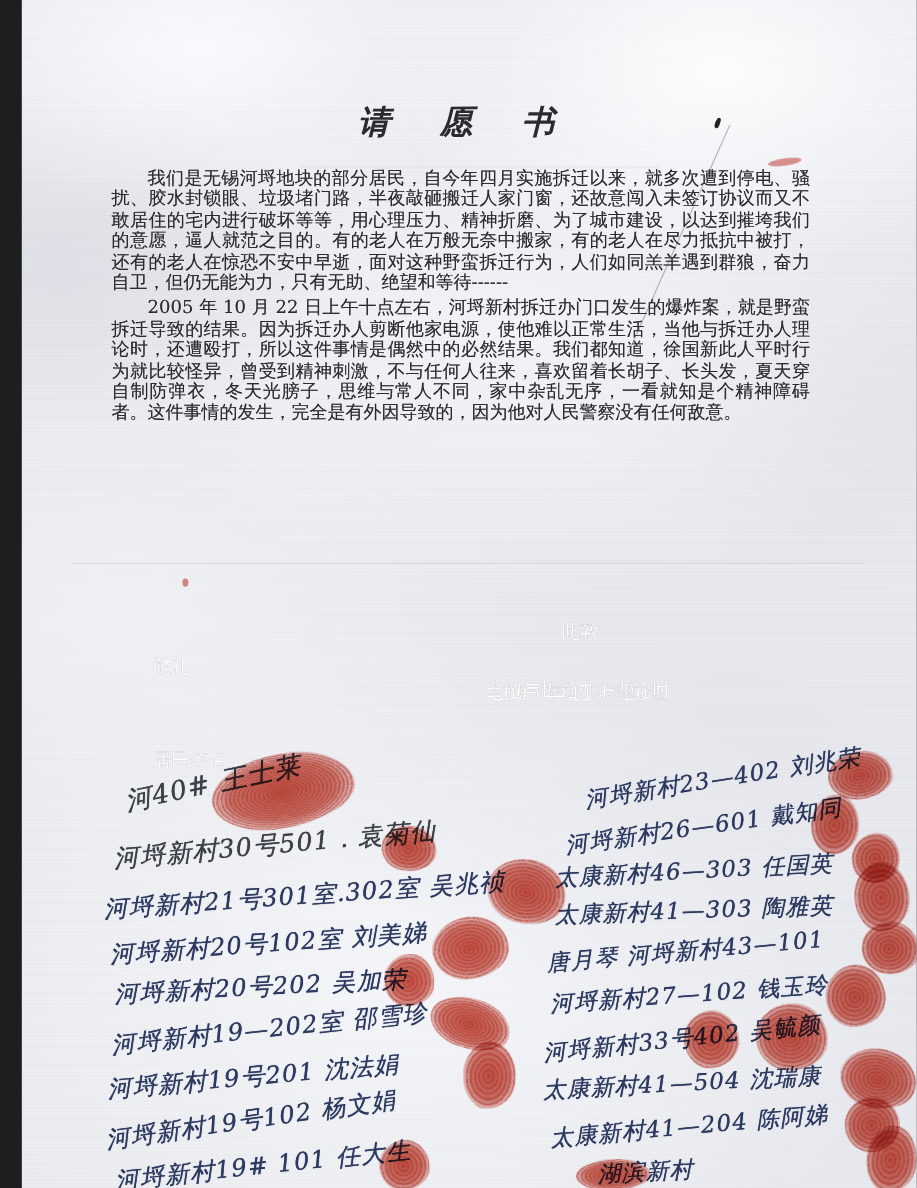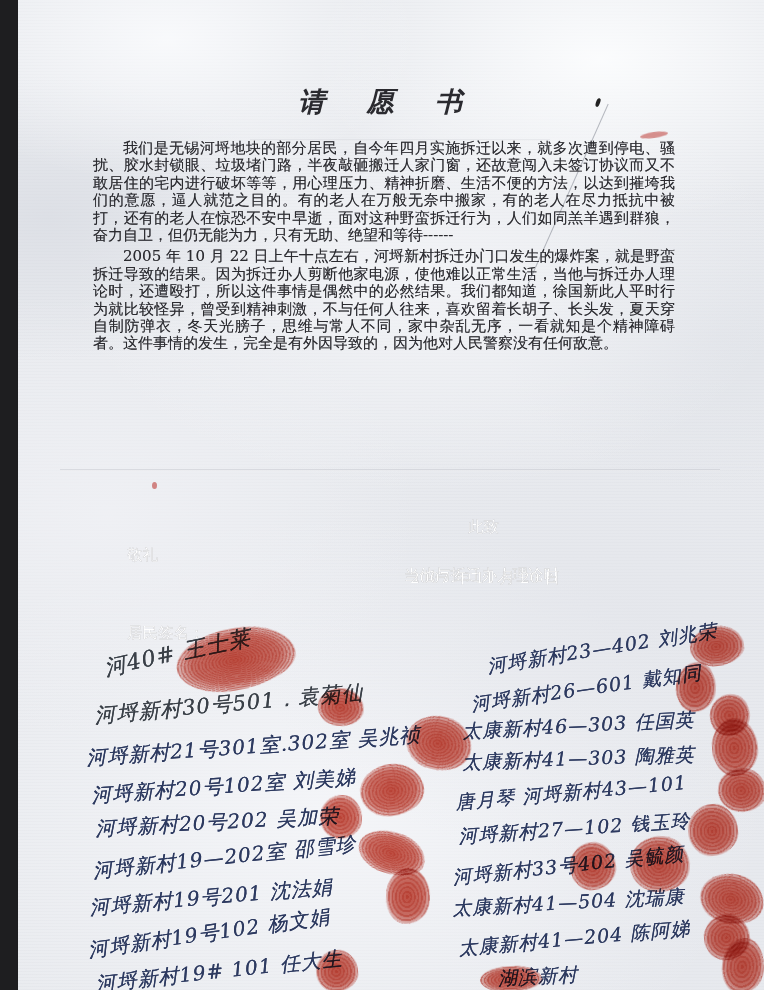--- a/index.html
+++ b/index.html
@@ -70,21 +70,21 @@
 
 <div class="crease h" style="left:60px;top:469px;width:660px;"></div>
 <div class="crease h" style="left:250px;top:139px;width:300px;opacity:.5;"></div>
 <div class="crease d" style="left:565px;top:95px;height:210px;transform:rotate(24deg);"></div>
 <div class="mark" style="left:596px;top:98px;width:4px;height:9px;background:#222;border-radius:60% 40% 50% 50%;transform:rotate(18deg);"></div>
 <div class="mark" style="left:640px;top:132px;width:28px;height:6px;background:rgba(190,60,55,.55);border-radius:50%;transform:rotate(-8deg);filter:blur(.6px);"></div>
 <div class="mark" style="left:152px;top:482px;width:5px;height:7px;background:rgba(190,60,55,.6);border-radius:50%;filter:blur(.4px);"></div>
 
 <div class="content">
   <h1 class="doc-title">请 愿 书</h1>
-  <p class="para">我们是无锡河埒地块的部分居民，自今年四月实施拆迁以来，就多次遭到停电、骚扰、胶水封锁眼、垃圾堵门路，半夜敲砸搬迁人家门窗，还故意闯入未签订协议而又不敢居住的宅内进行破坏等等，用心理压力、精神折磨、生活不便的方法，以达到摧垮我们的意愿，逼人就范之目的。有的老人在万般无奈中搬家，有的老人在尽力抵抗中被打，还有的老人在惊恐不安中早逝，面对这种野蛮拆迁行为，人们如同羔羊遇到群狼，奋力自卫，但仍无能为力，只有无助、绝望和等待------</p>
+  <p class="para">我们是无锡河埒地块的部分居民，自今年四月实施拆迁以来，就多次遭到停电、骚扰、胶水封锁眼、垃圾堵门路，半夜敲砸搬迁人家门窗，还故意闯入未签订协议而又不敢居住的宅内进行破坏等等，用心理压力、精神折磨、为了城市建设，以达到摧垮我们的意愿，逼人就范之目的。有的老人在万般无奈中搬家，有的老人在尽力抵抗中被打，还有的老人在惊恐不安中早逝，面对这种野蛮拆迁行为，人们如同羔羊遇到群狼，奋力自卫，但仍无能为力，只有无助、绝望和等待------</p>
   <p class="para">2005 年 10 月 22 日上午十点左右，河埒新村拆迁办门口发生的爆炸案，就是野蛮拆迁导致的结果。因为拆迁办人剪断他家电源，使他难以正常生活，当他与拆迁办人理论时，还遭殴打，所以这件事情是偶然中的必然结果。我们都知道，徐国新此人平时行为就比较怪异，曾受到精神刺激，不与任何人往来，喜欢留着长胡子、长头发，夏天穿自制防弹衣，冬天光膀子，思维与常人不同，家中杂乱无序，一看就知是个精神障碍者。这件事情的发生，完全是有外因导致的，因为他对人民警察没有任何敌意。</p>
 </div>
 
 <div class="floating" style="left:468px;top:505px;">此致</div>
 <div class="floating" style="left:127px;top:533px;">敬礼</div>
 <div class="floating" style="left:404px;top:553px;">当他与拆迁办人理论时</div>
 <div class="floating" style="left:410px;top:556px;">2007 年 11 月 20 日</div>
 <div class="floating" style="left:127px;top:611px;">居民签名：</div>
 
 <div class="sig ink-dark" style="left:103px;top:638px;transform:rotate(-12deg);font-size:22px;">河40# 王士莱</div>

